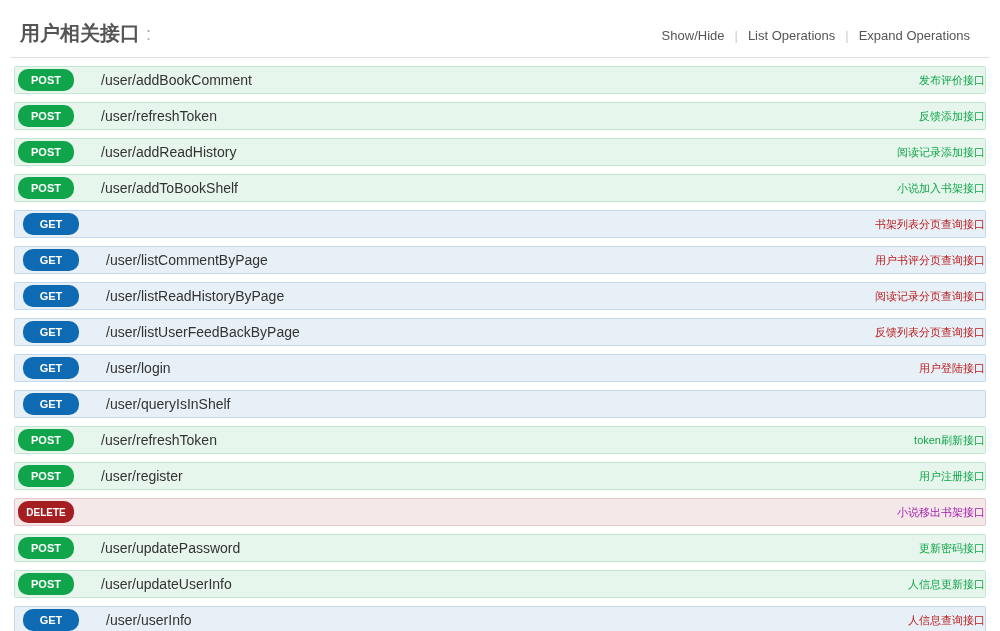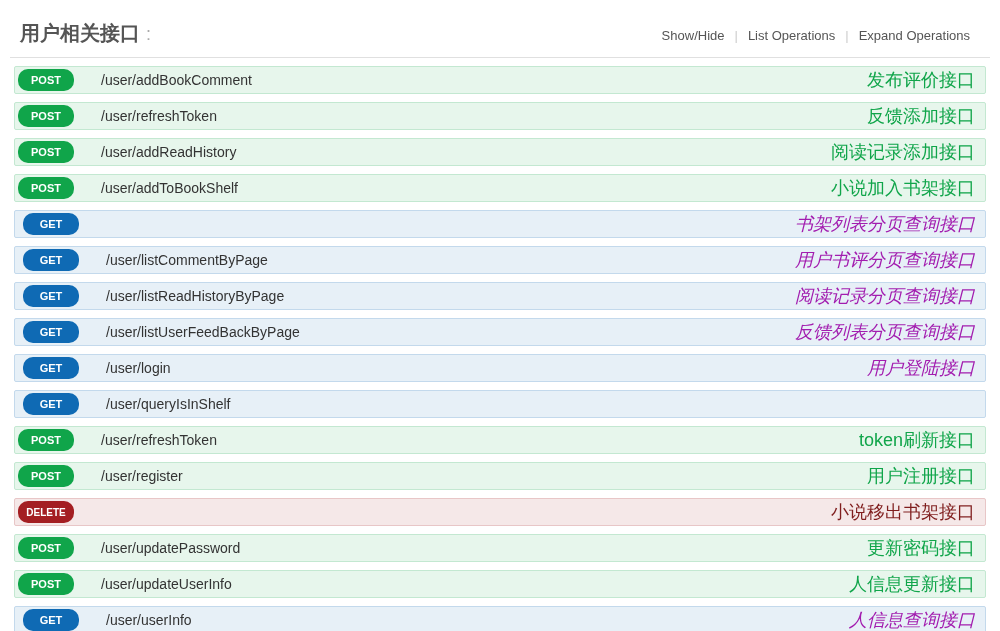--- a/index.html
+++ b/index.html
@@ -78,38 +78,37 @@
       border-radius: 10px;
     }
     .path {
       flex: 0 0 auto;
       margin-left: 24px;
       color: #333;
       font-size: 14px;
     }
     .spacer { flex: 1; }
     .desc {
-      margin-right: 10px;
-      font-size: 18px;
+      font-size: 11px;
     }
 
     
     .m-post { background: #e7f6ec; border-color: #c3e8d1; }
     .m-post .method-badge { background: #10a54a; }
     .m-post .desc { color: #10a54a; }
 
     
     .m-get { background: #e7f0f7; border-color: #c3d9ec; }
     .m-get .method-badge { background: #0f6ab4; margin-left: 8px; }
-    .m-get .desc { color: #a21caf; font-style: italic; }
+    .m-get .desc { color: #b91c1c; }
 
     
     .m-delete { background: #f5e8e8; border-color: #e8c6c7; }
     .m-delete .method-badge { background: #a41e22; font-size:10px;}
-    .m-delete .desc { color: #7f1d1d; }
+    .m-delete .desc { color: #a21caf; }
   </style>
 </head>
 <body>
 
 <div class="section-header">
   <div class="section-title-wrap">
     <span class="section-title-cn">用户相关接口</span>
     <span class="section-title-sep">:</span>
   </div>
   <div class="section-ops">

